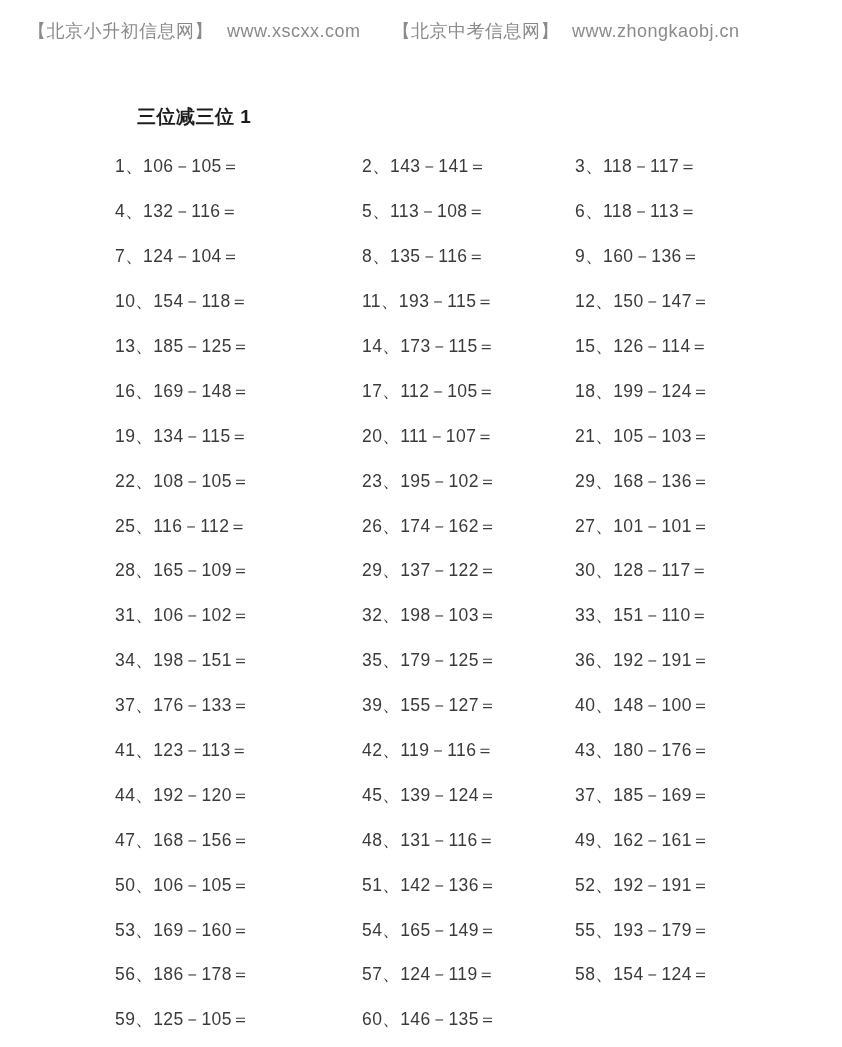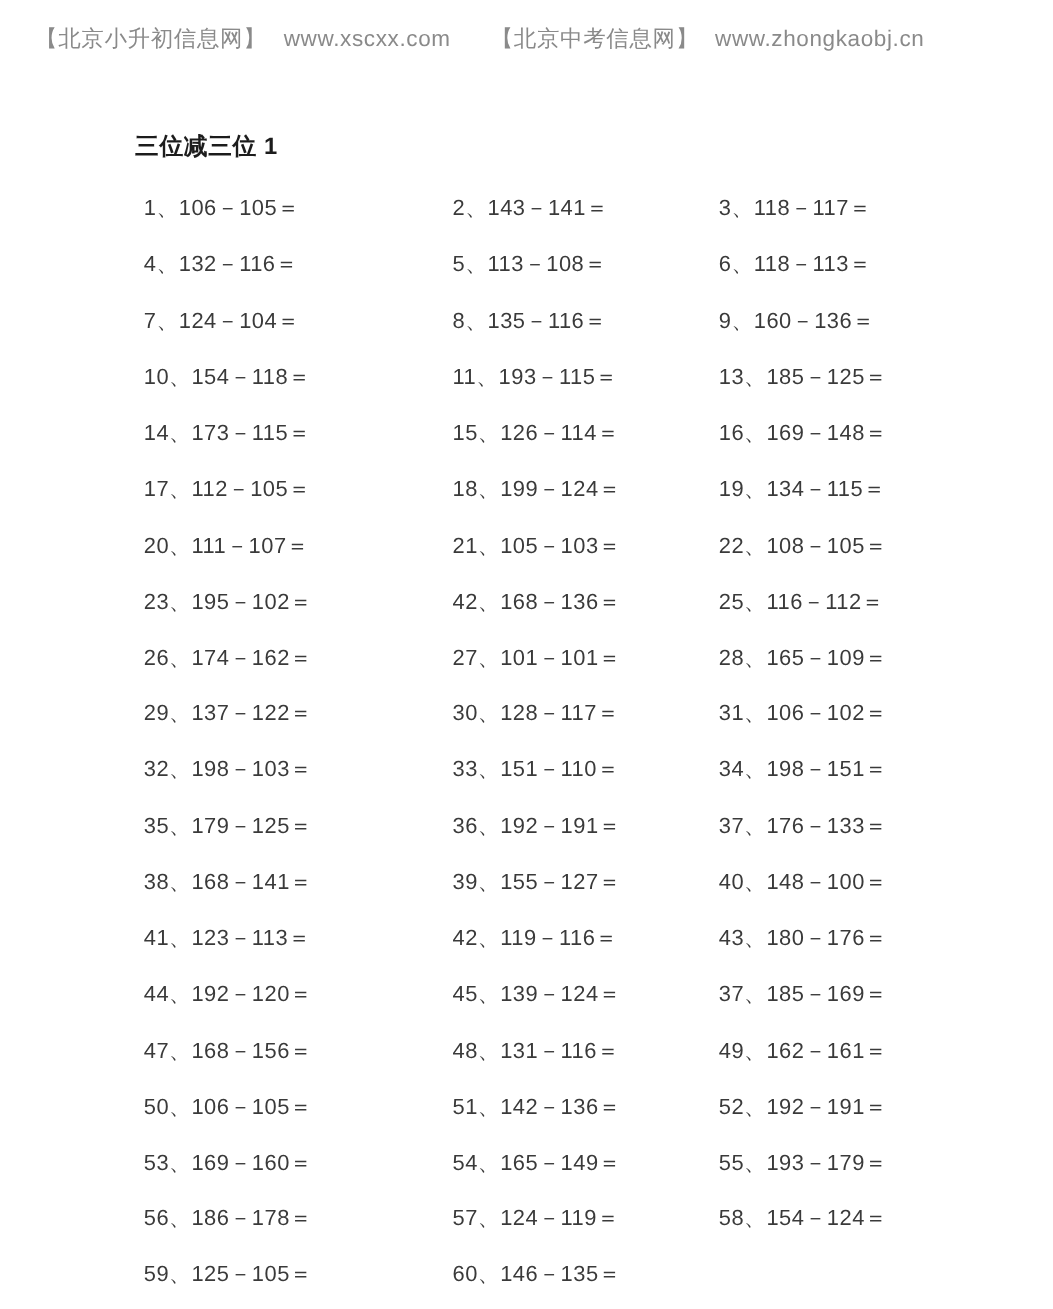--- a/index.html
+++ b/index.html
@@ -25,21 +25,21 @@
     letter-spacing: 0.5px;
     white-space: nowrap;
     margin-top: 12px;
   }
   .site-header .url1 { margin-left: 14px; }
   .site-header .site2 { margin-left: 32px; }
   .site-header .url2 { margin-left: 13px; }
   .worksheet-title {
     position: absolute;
     top: 104px;
-    left: 108px;
+    left: 137px;
     margin: 0;
     font-size: 19px;
     font-weight: bold;
     color: #1c1c1c;
     letter-spacing: 0.5px;
   }
   .problems-grid {
     position: absolute;
     top: 144px;
     left: 115px;
@@ -73,46 +73,46 @@
     <div class="problem">2、143－141＝</div>
     <div class="problem">3、118－117＝</div>
     <div class="problem">4、132－116＝</div>
     <div class="problem">5、113－108＝</div>
     <div class="problem">6、118－113＝</div>
     <div class="problem">7、124－104＝</div>
     <div class="problem">8、135－116＝</div>
     <div class="problem">9、160－136＝</div>
     <div class="problem">10、154－118＝</div>
     <div class="problem">11、193－115＝</div>
+    <div class="problem">12、150－147＝</div>
     <div class="problem">13、185－125＝</div>
     <div class="problem">14、173－115＝</div>
     <div class="problem">15、126－114＝</div>
     <div class="problem">16、169－148＝</div>
     <div class="problem">17、112－105＝</div>
     <div class="problem">18、199－124＝</div>
     <div class="problem">19、134－115＝</div>
     <div class="problem">20、111－107＝</div>
     <div class="problem">21、105－103＝</div>
     <div class="problem">22、108－105＝</div>
     <div class="problem">23、195－102＝</div>
-    <div class="problem">42、168－136＝</div>
+    <div class="problem">29、168－136＝</div>
     <div class="problem">25、116－112＝</div>
     <div class="problem">26、174－162＝</div>
     <div class="problem">27、101－101＝</div>
     <div class="problem">28、165－109＝</div>
     <div class="problem">29、137－122＝</div>
     <div class="problem">30、128－117＝</div>
     <div class="problem">31、106－102＝</div>
     <div class="problem">32、198－103＝</div>
     <div class="problem">33、151－110＝</div>
     <div class="problem">34、198－151＝</div>
     <div class="problem">35、179－125＝</div>
     <div class="problem">36、192－191＝</div>
     <div class="problem">37、176－133＝</div>
-    <div class="problem">38、168－141＝</div>
     <div class="problem">39、155－127＝</div>
     <div class="problem">40、148－100＝</div>
     <div class="problem">41、123－113＝</div>
     <div class="problem">42、119－116＝</div>
     <div class="problem">43、180－176＝</div>
     <div class="problem">44、192－120＝</div>
     <div class="problem">45、139－124＝</div>
     <div class="problem">37、185－169＝</div>
     <div class="problem">47、168－156＝</div>
     <div class="problem">48、131－116＝</div>

